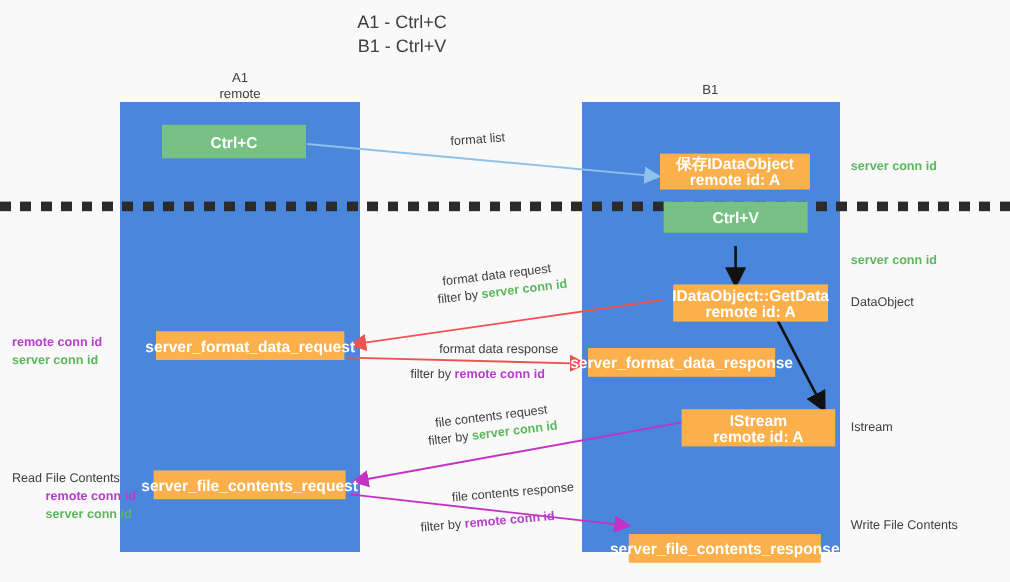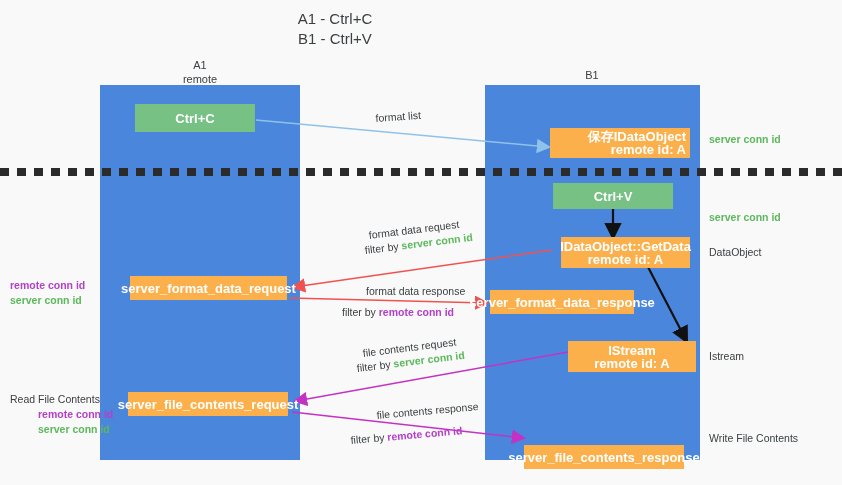--- a/index.html
+++ b/index.html
@@ -115,39 +115,39 @@
 
     <path d="M292,412 L523,438" stroke="#c432c4" stroke-width="1.6" fill="none" marker-end="url(#mk-mag)"></path>
   </svg>
 
   <div class="divider"></div>
 
   <div class="box green" style="left:135px;top:104px;width:120px;height:28px;">
     <span>Ctrl+C</span>
   </div>
 
-  <div class="box orange" style="left:550px;top:128px;width:140px;height:30px;flex-direction:column;align-items:flex-end;">
+  <div class="box orange" style="left:550px;top:128px;width:125px;height:30px;flex-direction:column;">
     <span>保存IDataObject</span>
     <span>remote id: A</span>
   </div>
 
-  <div class="box green" style="left:553px;top:183px;width:120px;height:26px;">
+  <div class="box green" style="left:553px;top:168px;width:120px;height:26px;">
     <span>Ctrl+V</span>
   </div>
 
   <div class="box orange" style="left:551px;top:237px;width:129px;height:31px;flex-direction:column;margin-left:10px;">
     <span>IDataObject::GetData</span>
     <span>remote id: A</span>
   </div>
 
   <div class="box orange" style="left:130px;top:276px;width:157px;height:24px;">
     <span>server_format_data_request</span>
   </div>
 
-  <div class="box orange" style="left:490px;top:290px;width:144px;height:24px;">
+  <div class="box orange" style="left:490px;top:290px;width:156px;height:24px;">
     <span>server_format_data_response</span>
   </div>
 
   <div class="box orange" style="left:568px;top:341px;width:128px;height:31px;flex-direction:column;">
     <span>IStream</span>
     <span>remote id: A</span>
   </div>
 
   <div class="box orange" style="left:128px;top:392px;width:160px;height:24px;">
     <span>server_file_contents_request</span>

